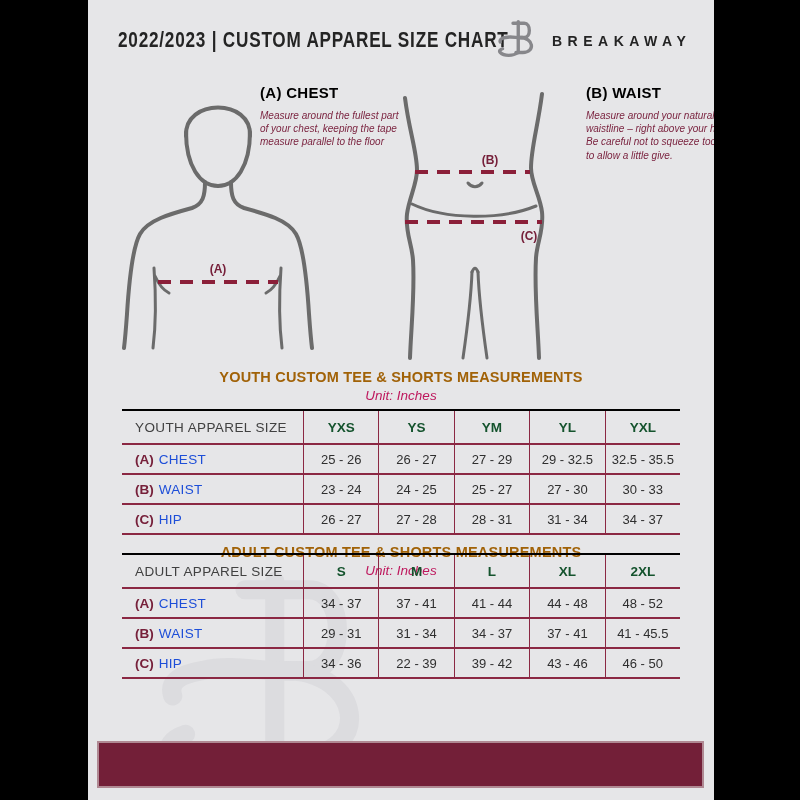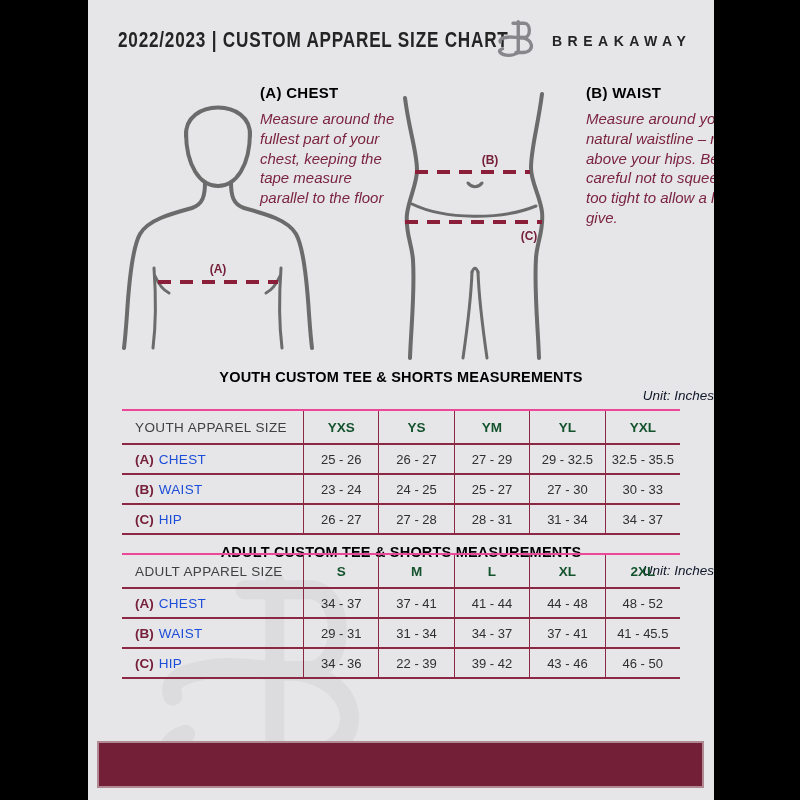--- a/index.html
+++ b/index.html
@@ -16,37 +16,37 @@
   .logo{position:absolute;left:407px;top:17px;width:48px;height:44px;color:#87878b;}
   .brand{position:absolute;left:464px;top:33px;font-size:14px;font-weight:bold;color:#242424;
     letter-spacing:5.5px;white-space:nowrap;}
 
   
   .fig{position:absolute;color:#6b6b6b;}
   .fig1{left:22px;top:82px;width:225px;height:268px;}
   .fig2{left:302px;top:80px;width:167px;height:280px;}
   .guide-block{position:absolute;z-index:1;}
   .guide-heading{font-size:15px;font-weight:bold;color:#000000;letter-spacing:0.3px;margin:0 0 8px 0;}
-  .guide-body{font-size:15px;font-style:italic;color:#7b2440;line-height:1.32;margin:0;white-space:pre-line;}
+  .guide-body{font-size:10px;font-style:italic;color:#7b2440;line-height:1.32;margin:0;white-space:pre-line;}
   .gb-chest{left:172px;top:84px;width:140px;}
   .gb-waist{left:468px;top:84px;width:156px;margin-left:30px;}
   .gb-hips{left:468px;top:220px;width:156px;}
   .marker-label{font:bold 12px "Liberation Sans", sans-serif;fill:#76203a;}
   .dash{stroke:#8b1f39;stroke-width:4;stroke-dasharray:13 9;fill:none;}
   .body-line{stroke:currentColor;stroke-width:4;fill:none;stroke-linecap:round;}
   .body-line.thin{stroke-width:3;}
 
   
   .sec-title{position:absolute;left:0;width:626px;text-align:center;font-size:14.5px;font-weight:bold;
-    color:#000000;letter-spacing:0.2px;z-index:1;}
-  .sec-unit{position:absolute;left:0;width:626px;text-align:right;font-size:13.5px;font-style:italic;
-    color:#0f172a;z-index:1;}
-
-  
-  .size-table{position:absolute;left:34px;width:558px;border-top:2px solid #ec4899;z-index:1;}
+    color:#a16207;letter-spacing:0.2px;z-index:1;}
+  .sec-unit{position:absolute;left:0;width:626px;text-align:center;font-size:13.5px;font-style:italic;
+    color:#be185d;z-index:1;}
+
+  
+  .size-table{position:absolute;left:34px;width:558px;border-top:2px solid #000000;z-index:1;}
   .trow{display:grid;grid-template-columns:181px repeat(5,1fr);border-bottom:2px solid #8b2843;}
   .trow.head{height:32px;}
   .trow.data{height:28px;}
   .tcell{display:flex;align-items:center;justify-content:center;font-size:13px;color:#2f2f2f;
     border-left:1.5px solid #8b2843;}
   .tcell:first-child{border-left:none;justify-content:flex-start;padding-left:13px;}
   .trow.head .tcell{font-weight:bold;font-size:13.5px;color:#14532d;}
   .trow.head .tcell:first-child{font-weight:normal;font-size:13.5px;color:#414141;letter-spacing:0.4px;}
   .rl-prefix{font-weight:bold;color:#76203a;margin-right:5px;font-size:13.5px;}
   .rl-name{color:#1d4ed8;font-size:13.5px;letter-spacing:0.3px;}

